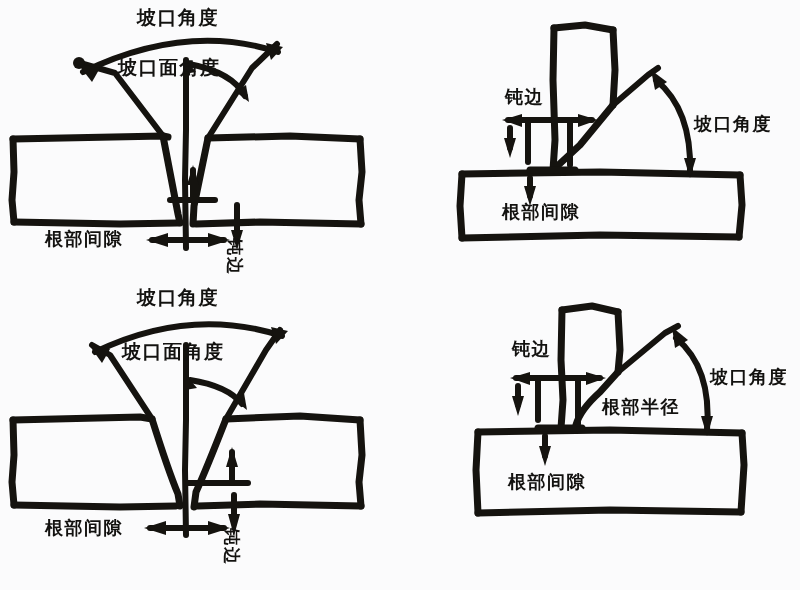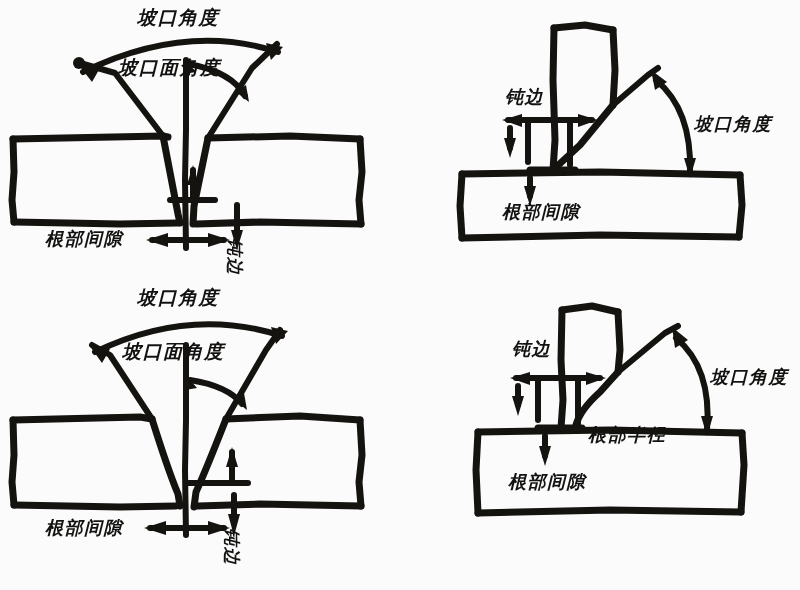--- a/index.html
+++ b/index.html
@@ -10,21 +10,20 @@
   }
   body {
     font-family: "DejaVu Sans", sans-serif;
   }
   #canvas {
     position: relative;
     width: 800px;
     height: 590px;
     background: #fbfbfc;
     overflow: hidden;
-    font-style: italic;
   }
   svg.figure {
     position: absolute;
     left: 0;
     top: 0;
     width: 800px;
     height: 590px;
   }
   .ink {
     fill: none;
@@ -224,16 +223,16 @@
   <div class="lbl lbl-md" style="left:694px; top:115px;">坡口角度</div>
   <div class="lbl lbl-md" style="left:502px; top:203px;">根部间隙</div>
 
   <div class="lbl lbl-lg" style="left:137px; top:288px;">坡口角度</div>
   <div class="lbl lbl-lg" style="left:122px; top:342px;">坡口面角度</div>
   <div class="lbl lbl-md" style="left:45px; top:519px;">根部间隙</div>
   <div class="lbl lbl-rot" style="left:240px; top:528px;">钝边</div>
 
   <div class="lbl lbl-md" style="left:512px; top:340px;">钝边</div>
   <div class="lbl lbl-md" style="left:710px; top:368px;">坡口角度</div>
-  <div class="lbl lbl-md" style="left:588px; top:398px;margin-top:28px;">根部半径</div>
+  <div class="lbl lbl-md" style="left:602px; top:398px;">根部半径</div>
   <div class="lbl lbl-md" style="left:508px; top:473px;">根部间隙</div>
 
 </div>
 
 </body></html>

